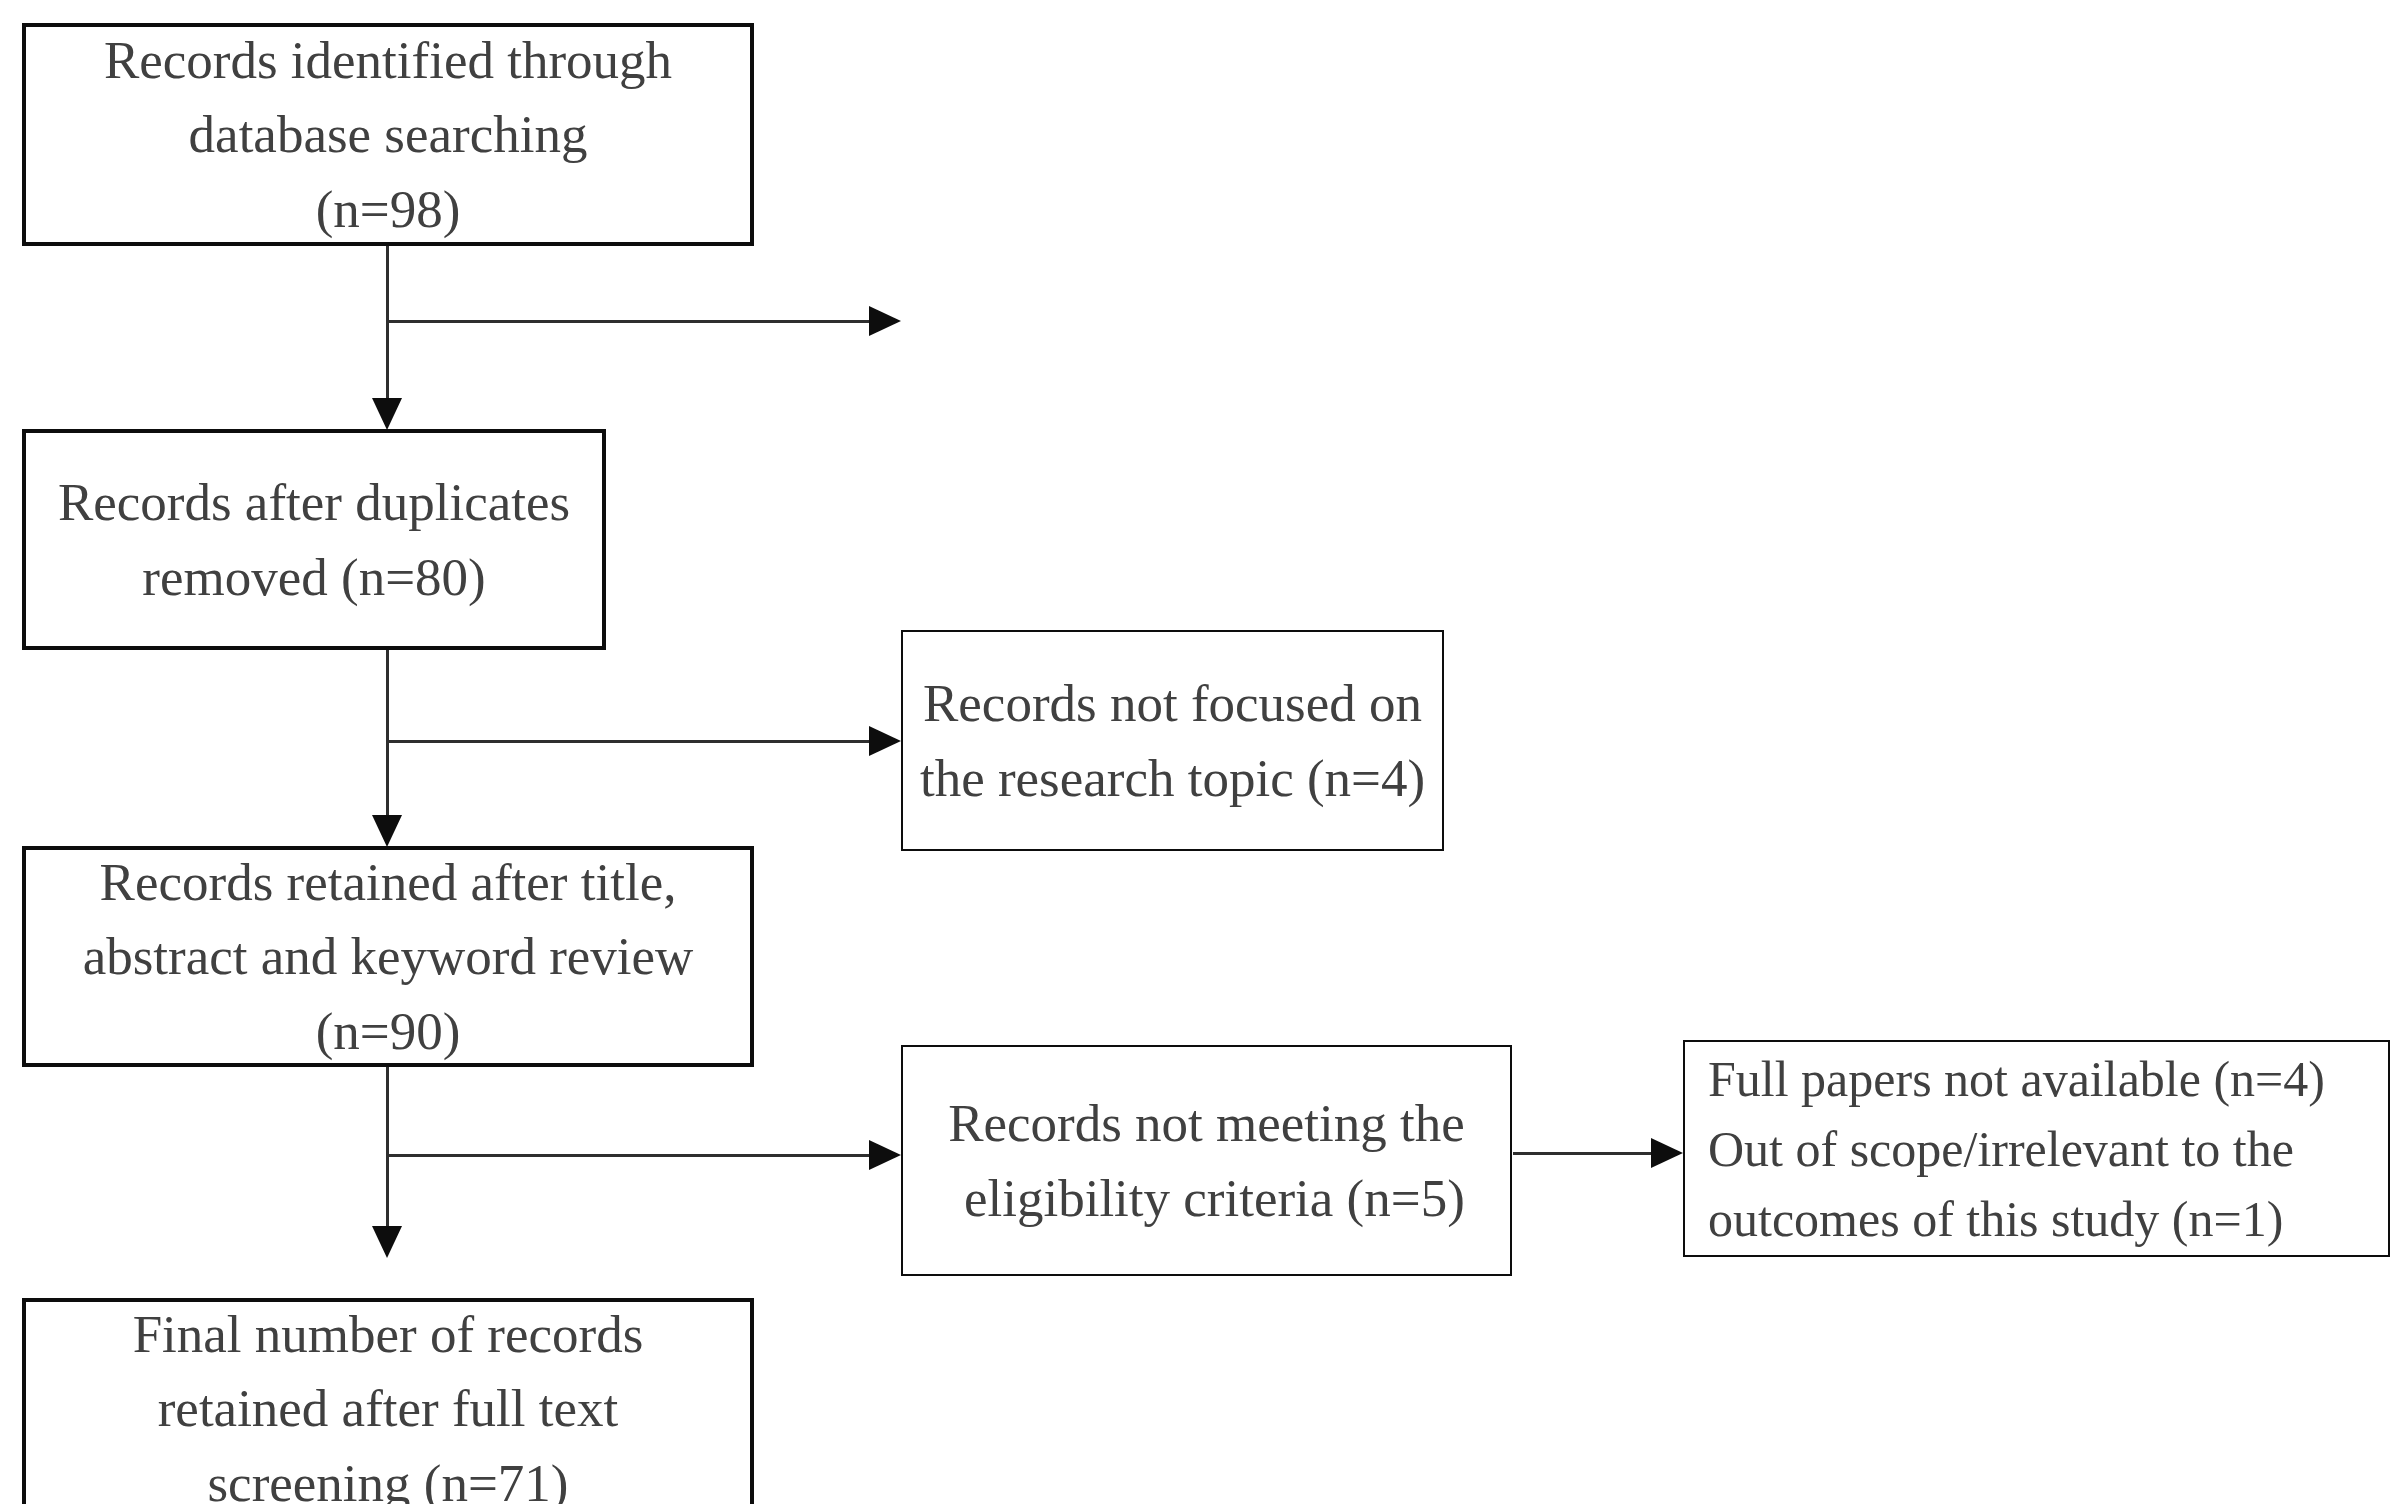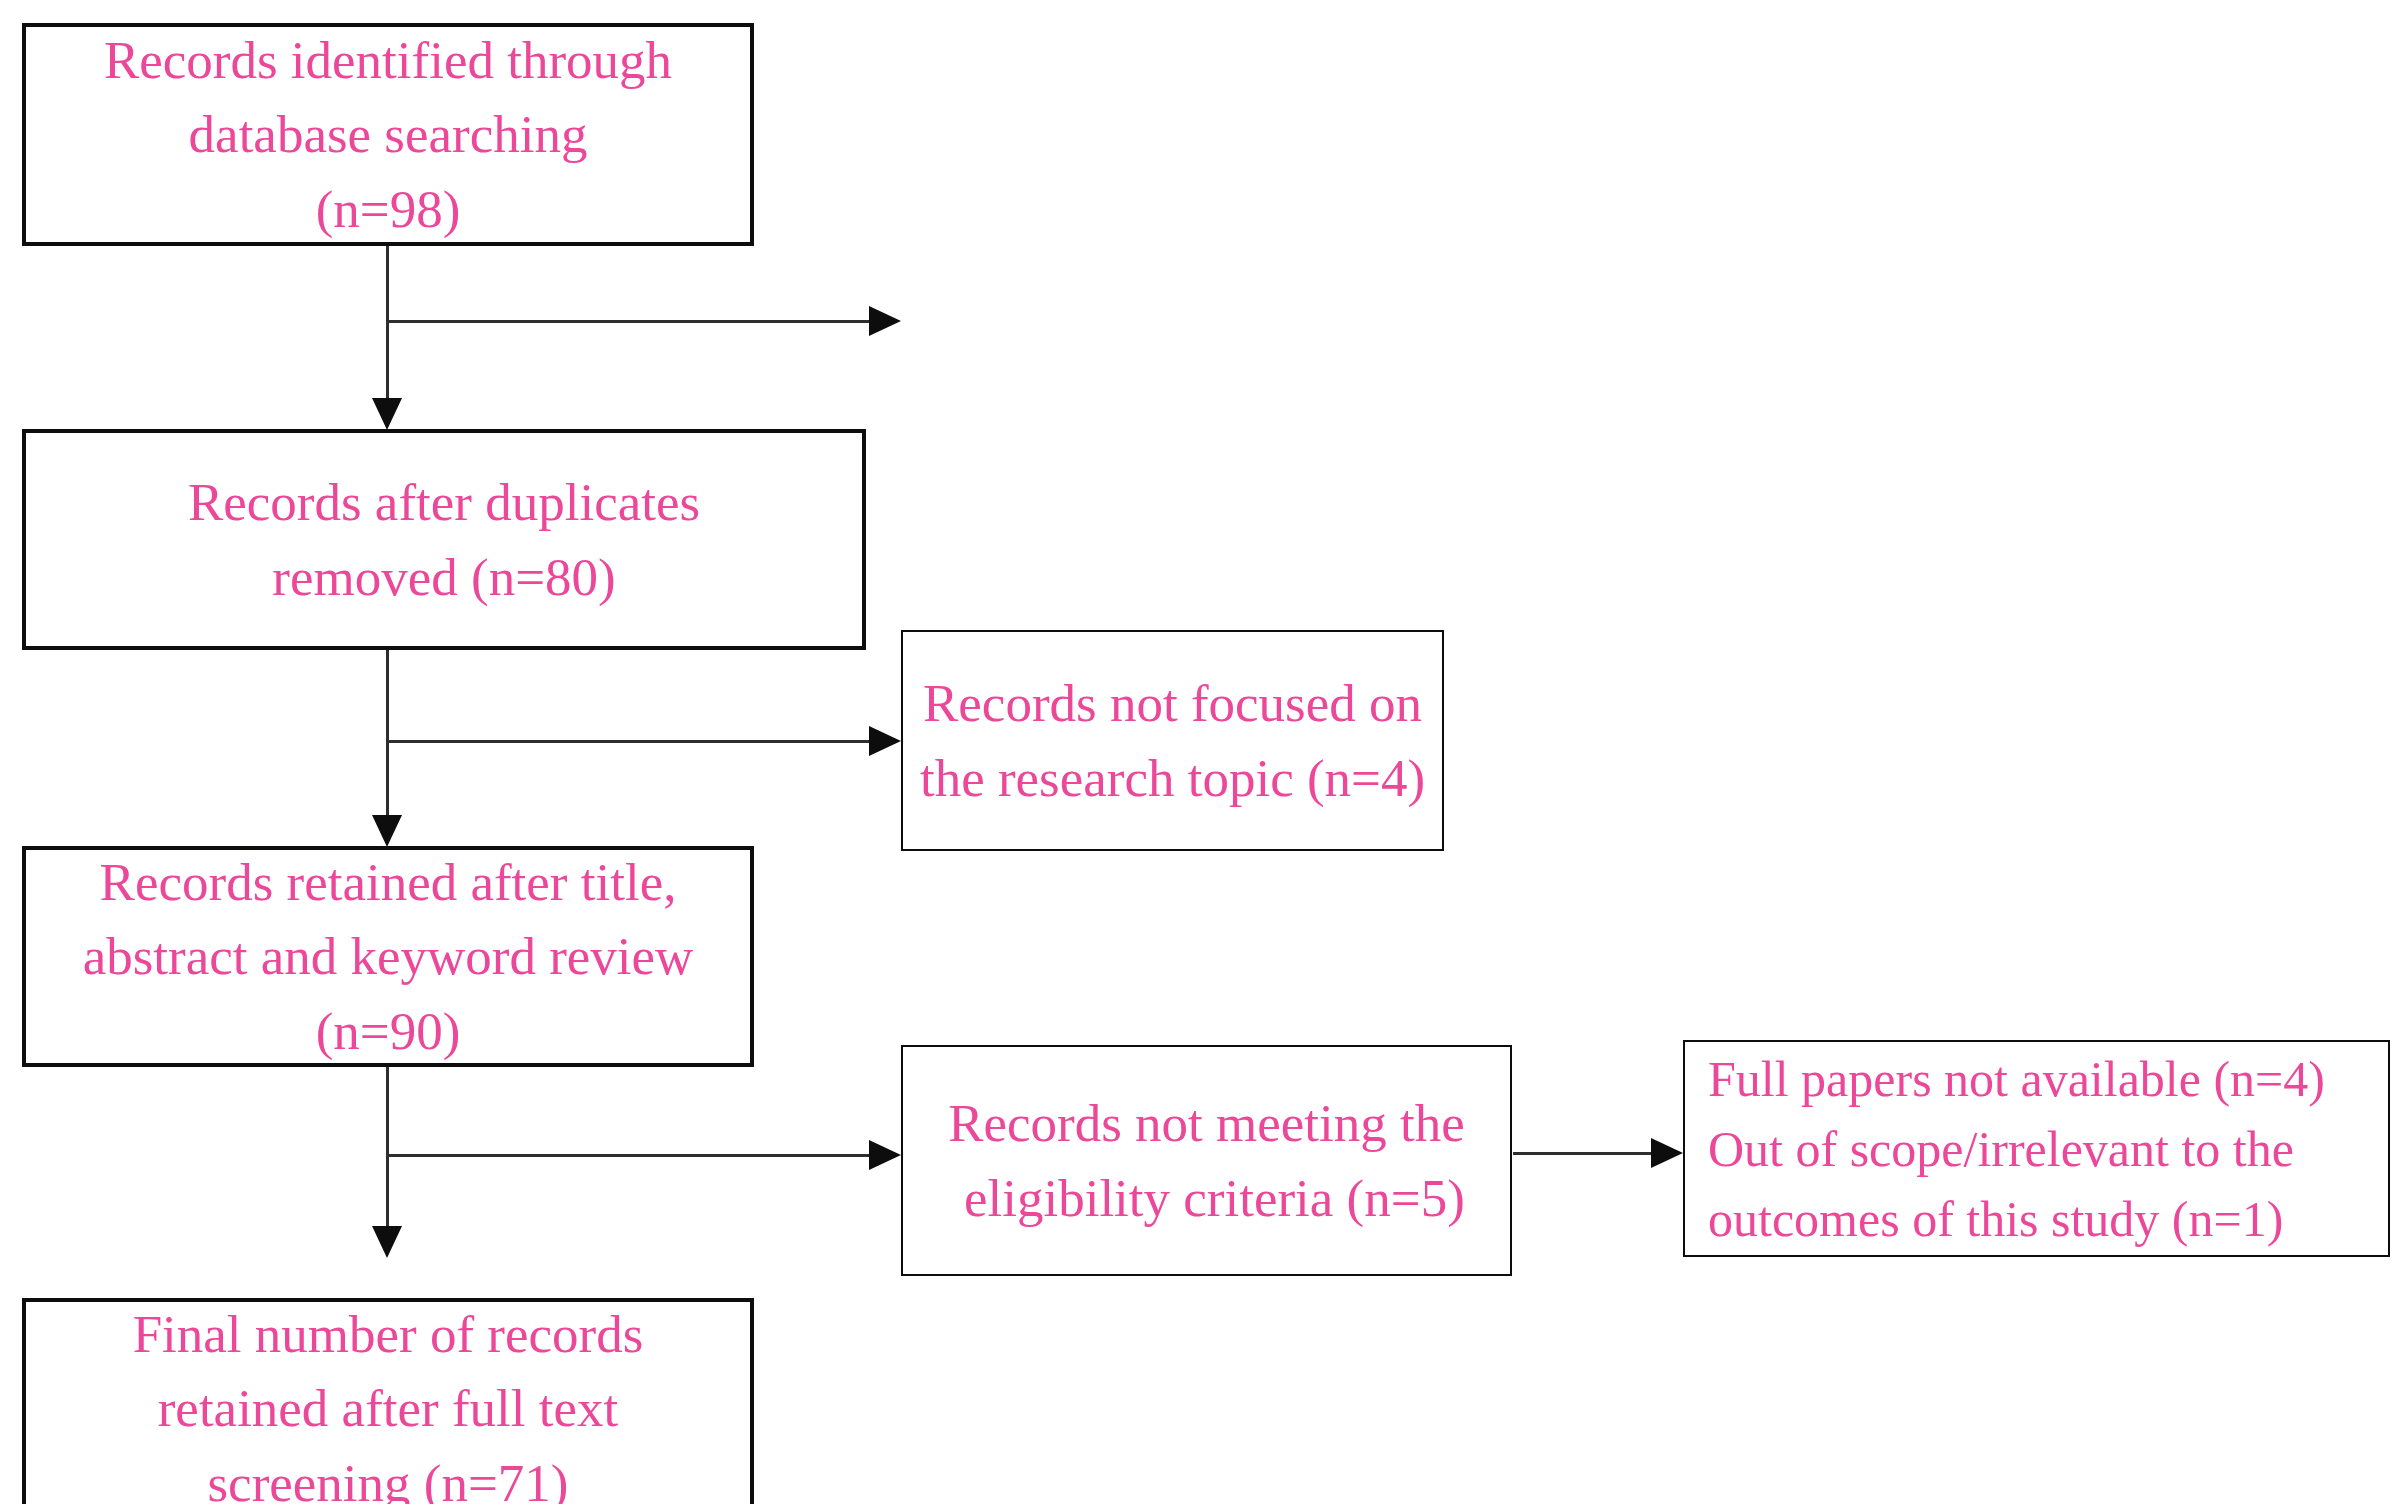--- a/index.html
+++ b/index.html
@@ -1,21 +1,21 @@
 <!DOCTYPE html>
 <html style="font-size:14px"><head>
 <meta charset="utf-8">
 <style>
   html,body{margin:0;padding:0;background:#ffffff;}
   .canvas{
     position:relative;
     width:2401px;height:1505px;
     background:#ffffff;
     font-family:"Liberation Serif","DejaVu Serif",serif;
-    color:#ec4899;
+    color:#404040;
     overflow:hidden;
   }
   .node{
     position:absolute;
     box-sizing:border-box;
     border:4.4px solid #0d0d0d;
     background:#ffffff;
     display:flex;
     align-items:center;
     justify-content:center;
@@ -42,21 +42,21 @@
   .arrow-right{
     position:absolute;width:0;height:0;
     border-top:15px solid transparent;
     border-bottom:15px solid transparent;
     border-left:32px solid #0d0d0d;
   }
 
   
   #n-identified  {left:22px;   top:23px;   width:732px; height:223px;}
   #n-dup         {left:901px; top:215px;  width:611px; height:223px;}
-  #n-after-dup   {left:22px;   top:429px;  width:844px; height:221px;}
+  #n-after-dup   {left:22px;   top:429px;  width:584px; height:221px;}
   #n-not-focused {left:901px; top:630px;  width:543px; height:221px;}
   #n-retained    {left:22px;   top:846px;  width:732px; height:221px;}
   #n-not-meeting {left:901px; top:1045px; width:611px; height:231px;text-align:right;}
   #n-final       {left:22px;   top:1258px; width:732px; height:221px;margin-top:40px;}
   #n-reasons     {left:1683px; top:1040px; width:707px; height:217px;}
 
   
   #l-v1{left:386px; top:246px;  width:2.7px;   height:156px;}
   #l-b1{left:386px; top:320px;  width:485px; height:2.7px;}
   #l-v2{left:386px; top:650px;  width:2.7px;   height:168px;}

